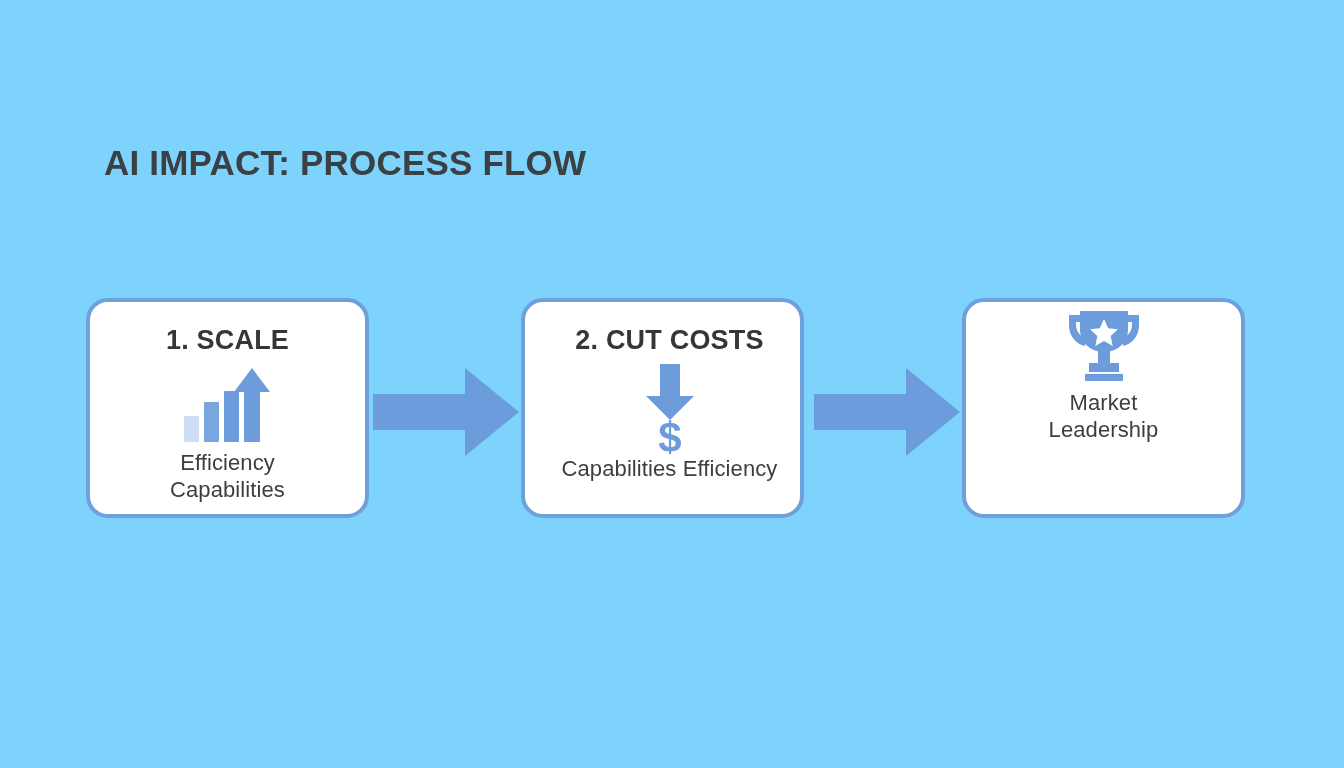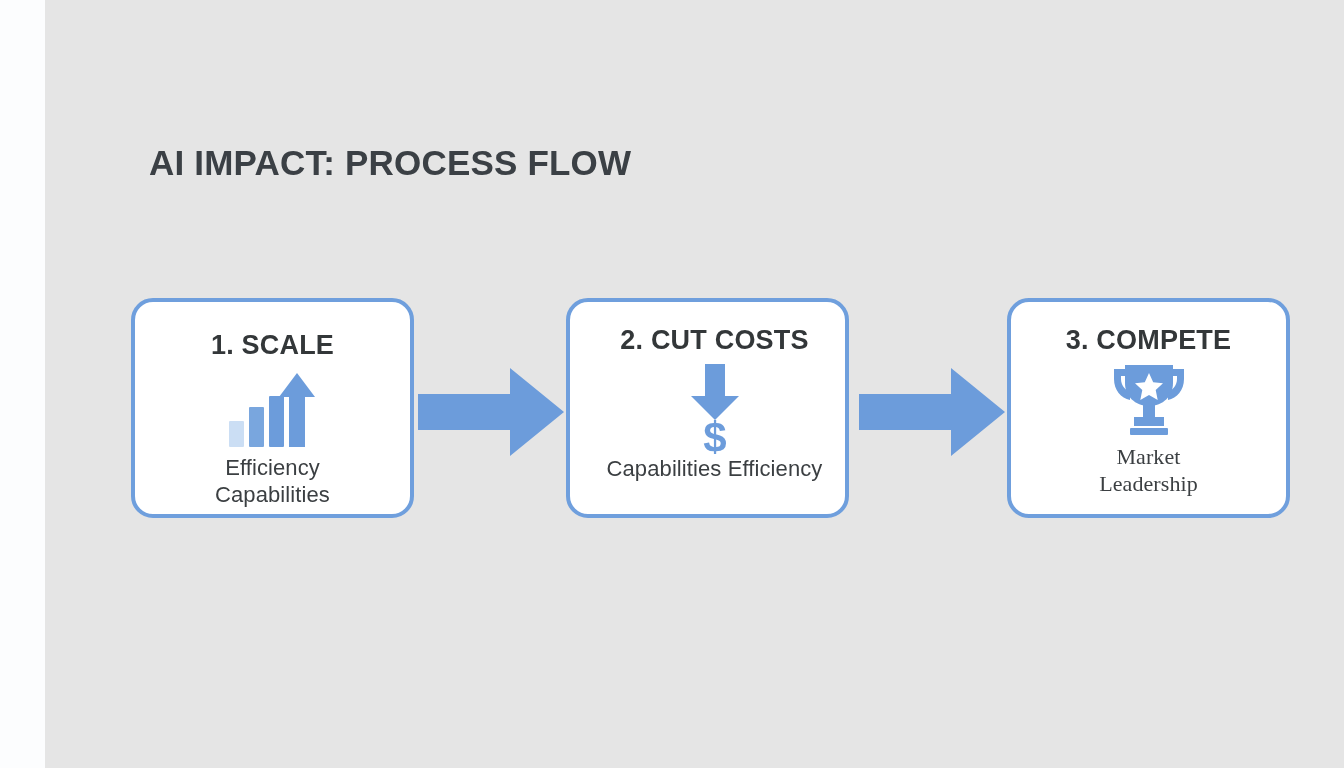--- a/index.html
+++ b/index.html
@@ -11,22 +11,21 @@
     height: 768px;
     background: #fcfdfe;
     font-family: "Liberation Sans", sans-serif;
     overflow: hidden;
     position: relative;
   }
 
   #slide {
     position: absolute;
     inset: 0;
-    background: #e5e5e5;
-    margin-left: 45px;
+    background: #7dd3fc;
   }
 
   
   #slide-title {
     position: absolute;
     left: 104px;
     top: 142px;
     font-size: 35px;
     font-weight: bold;
     letter-spacing: 0.2px;
@@ -50,21 +49,21 @@
     width: 283px;
     height: 220px;
     box-sizing: border-box;
     border: 4px solid #6f9fdd;
     border-radius: 22px;
     background: #ffffff;
     display: flex;
     flex-direction: column;
     align-items: center;
   }
-  .step-box.box-1 { left: 0px; justify-content: center; }
+  .step-box.box-1 { left: 0px; }
   .step-box.box-2 { left: 435px; padding-left: 14px; }
   .step-box.box-3 { left: 876px; }
 
   .step-title {
     margin-top: 24px;
     font-size: 27px;
     font-weight: bold;
     color: #333739;
     letter-spacing: 0.2px;
     white-space: nowrap;
@@ -85,21 +84,21 @@
   .step-caption {
     font-size: 22px;
     color: #3b3f42;
     text-align: center;
     line-height: 1.22;
     letter-spacing: 0.1px;
     white-space: pre-line;
   }
   .box-1 .step-caption { margin-top: 4px; }
   .box-2 .step-caption { margin-top: 2px; }
-  .box-3 .step-caption { margin-top: 8px; font-family: Liberation Serif, serif; }
+  .box-3 .step-caption { margin-top: 8px; }
 
   
   .flow-arrow {
     position: absolute;
     top: 66px;
     width: 146px;
     height: 96px;
   }
   .flow-arrow.arrow-1 { left: 287px; }
   .flow-arrow.arrow-2 { left: 728px; }
@@ -148,21 +147,20 @@
       <div class="step-caption">Capabilities Efficiency</div>
     </div>
 
     <div class="flow-arrow arrow-2">
       <svg width="146" height="96" viewBox="0 0 146 96" xmlns="http://www.w3.org/2000/svg">
         <path d="M0 30 L92 30 L92 4 L146 48 L92 92 L92 66 L0 66 Z" fill="#6c9cdb"></path>
       </svg>
     </div>
 
     <div class="step-box box-3">
-      <div class="step-title">3. COMPETE</div>
 
       <div class="step-icon">
         <svg width="78" height="72" viewBox="0 0 78 72" xmlns="http://www.w3.org/2000/svg">
 
           <path d="M16 6 L4 6 L4 16 C4 27 11 35 20 37 L20 29 C15 27 11 22 11 16 L11 13 L16 13 Z" fill="#6c9cdb"></path>
 
           <path d="M62 6 L74 6 L74 16 C74 27 67 35 58 37 L58 29 C63 27 67 22 67 16 L67 13 L62 13 Z" fill="#6c9cdb"></path>
 
           <path d="M15 2 L63 2 L63 20 C63 33 53 43 39 43 C25 43 15 33 15 20 Z" fill="#6c9cdb"></path>
 

